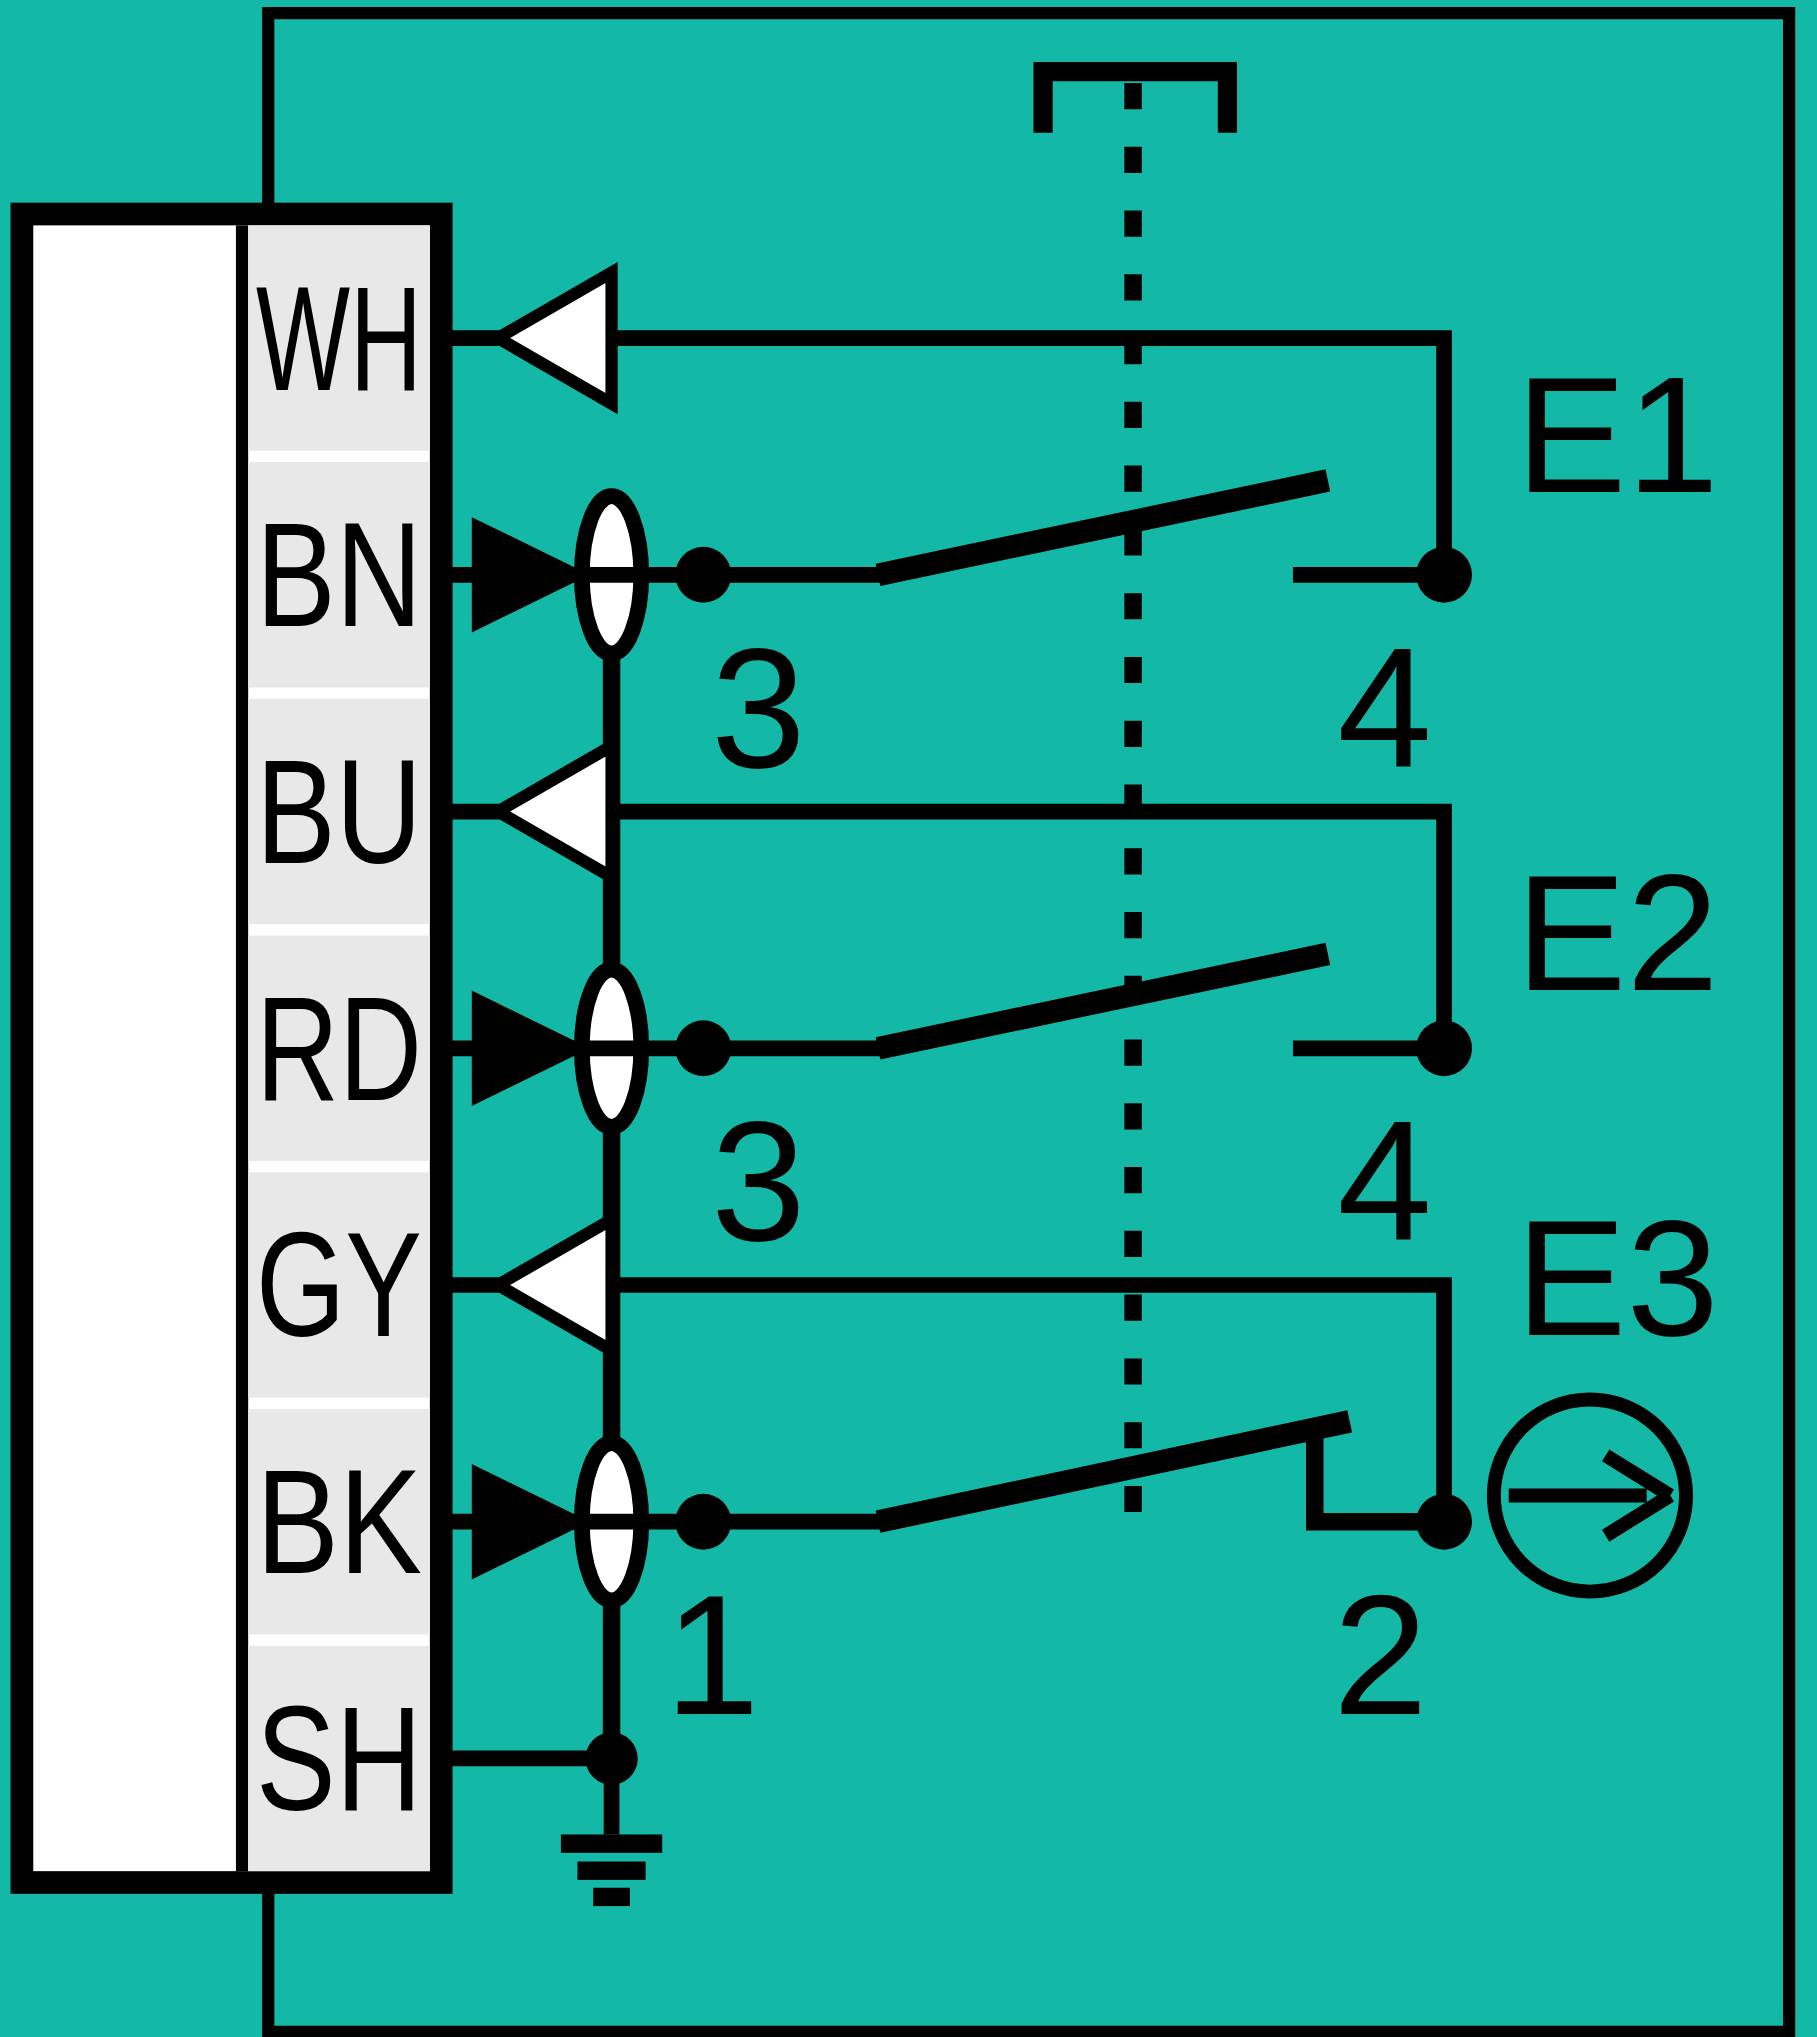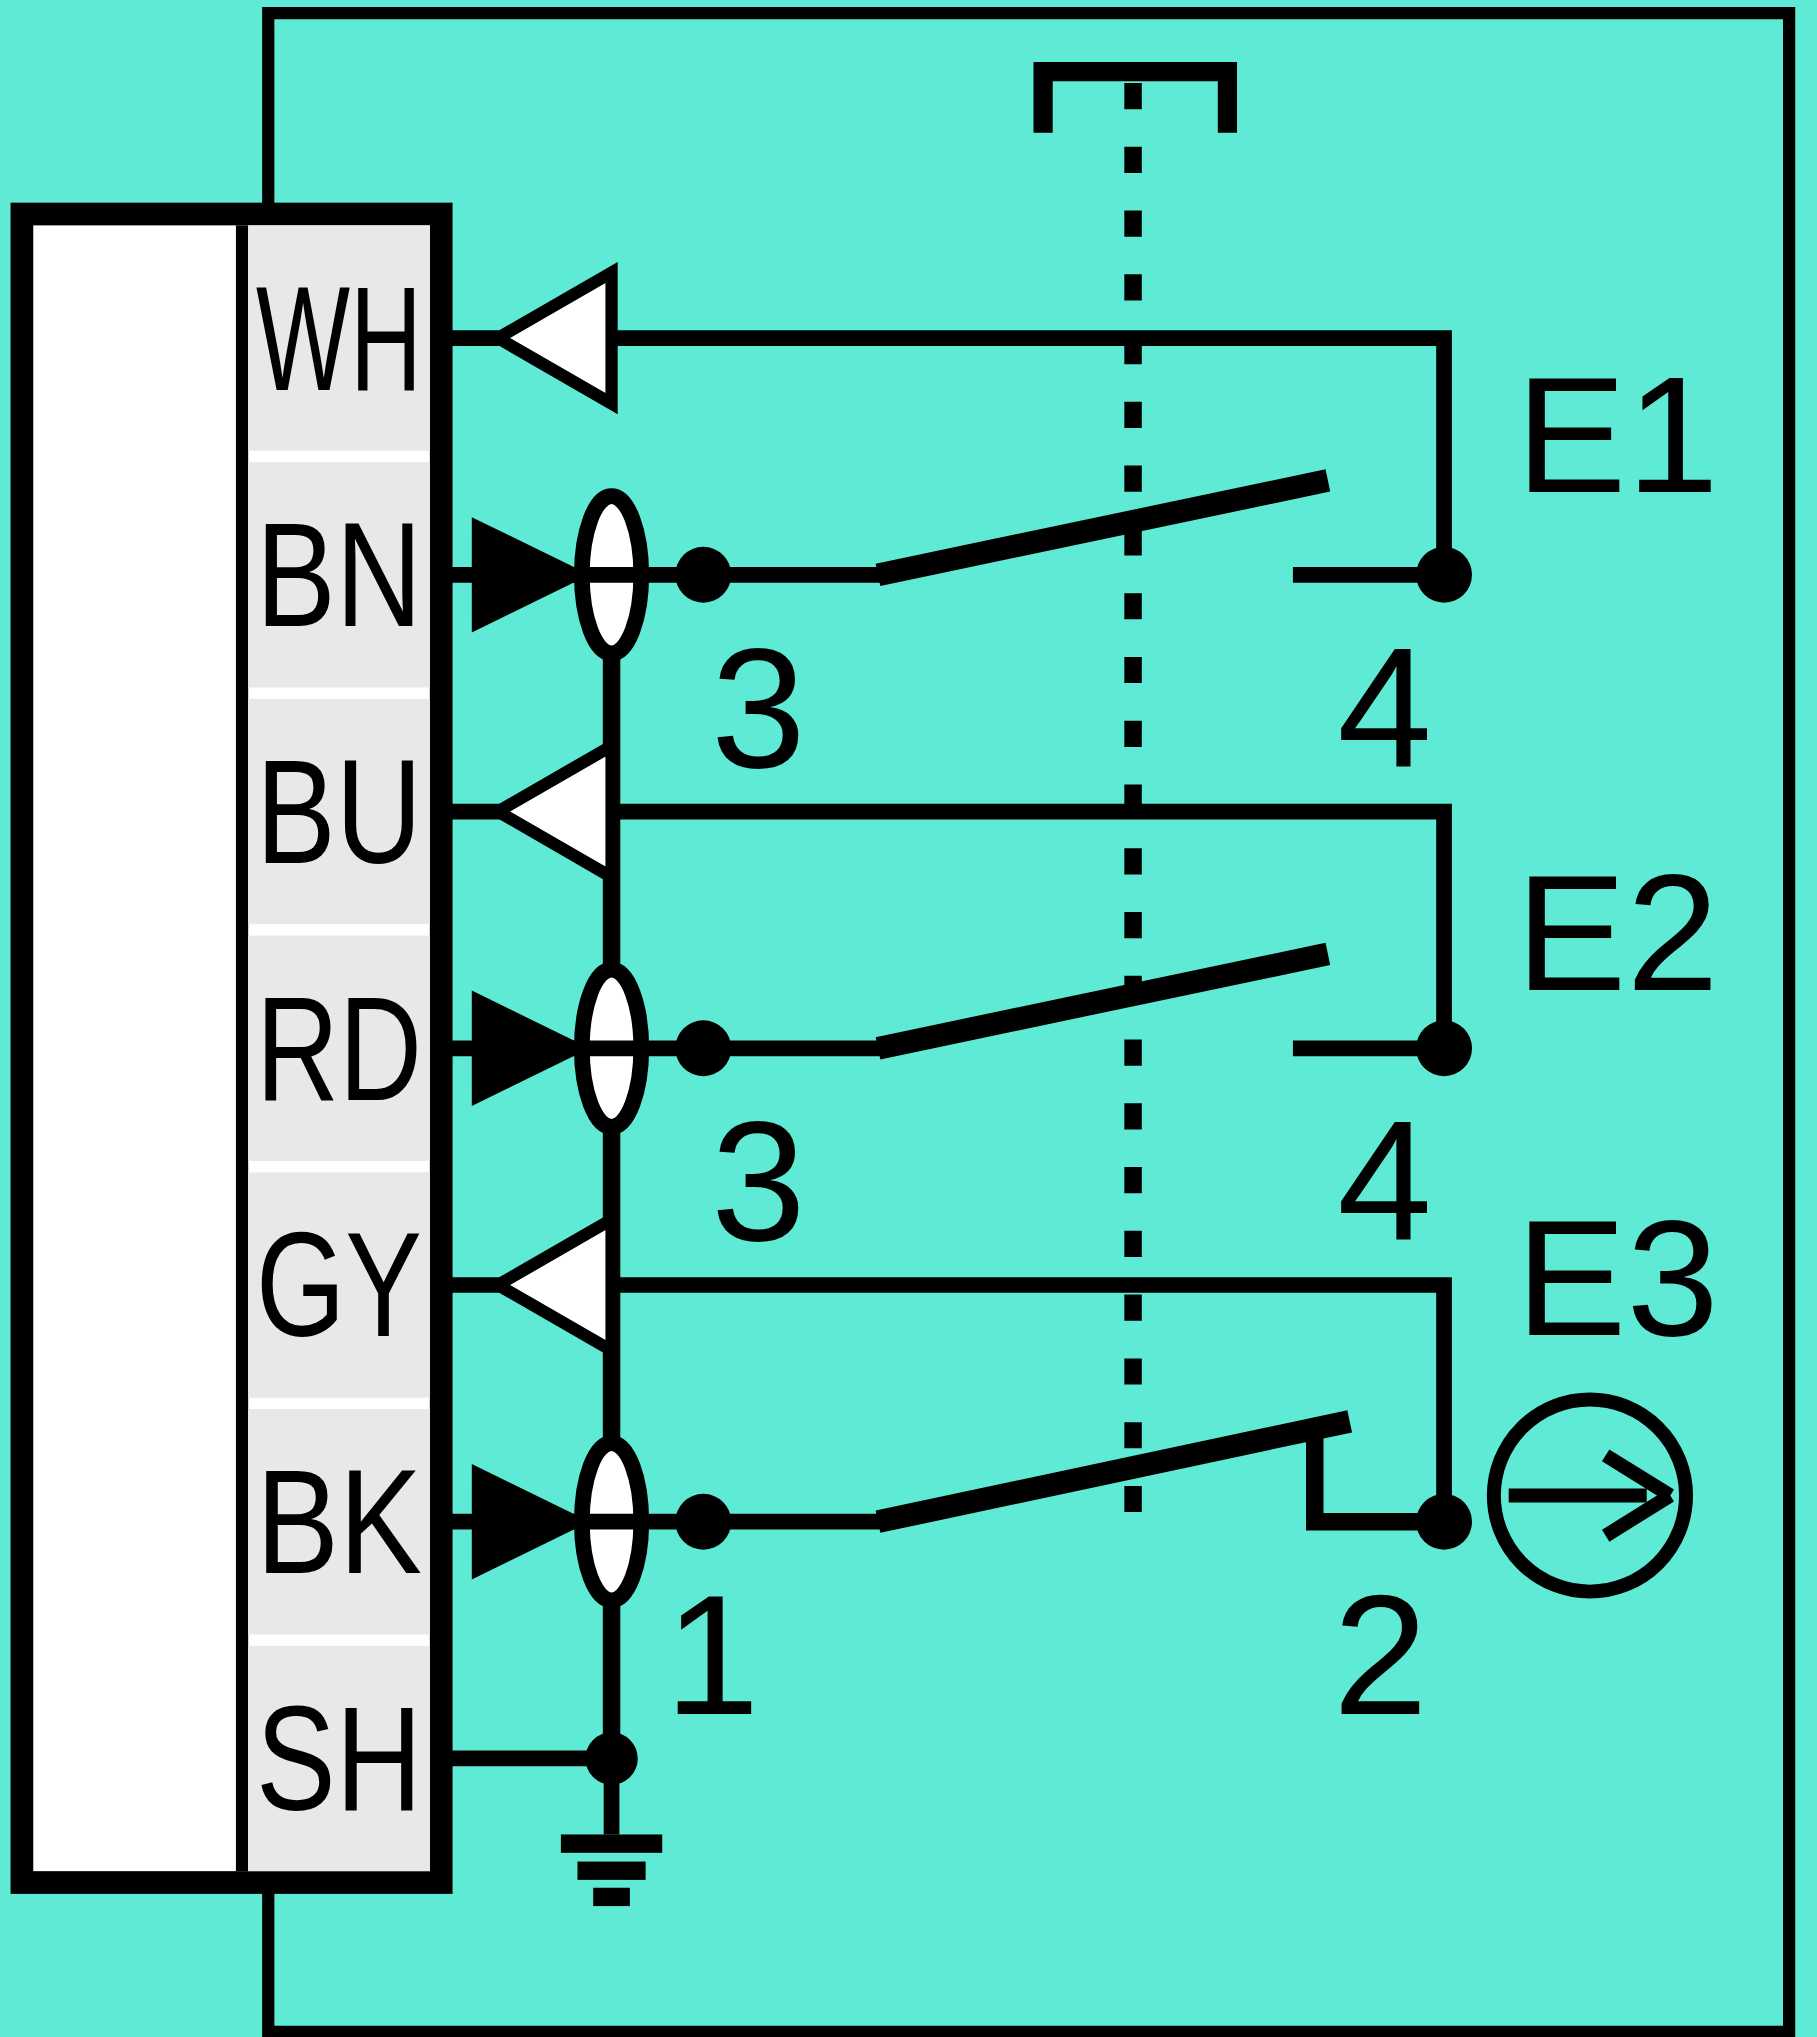--- a/index.html
+++ b/index.html
@@ -1,16 +1,16 @@
 <!DOCTYPE html>
 <html style="font-size:14px"><head>
 <meta charset="utf-8">
 <style>
   html,body { margin:0; padding:0; background:#ffffff; }
-  .page { width:1818px; height:2038px; position:relative; background:#5eead4; }
+  .page { width:1818px; height:2038px; position:relative; background:#14b8a6; }
   svg { display:block; }
   text {
     font-family:"Liberation Sans", sans-serif;
     fill:#000;
   }
   .cell-label   { font-size:170px; }
   .pin-label    { font-size:195px; }
   .switch-label { font-size:190px; }
 </style>
 </head>

